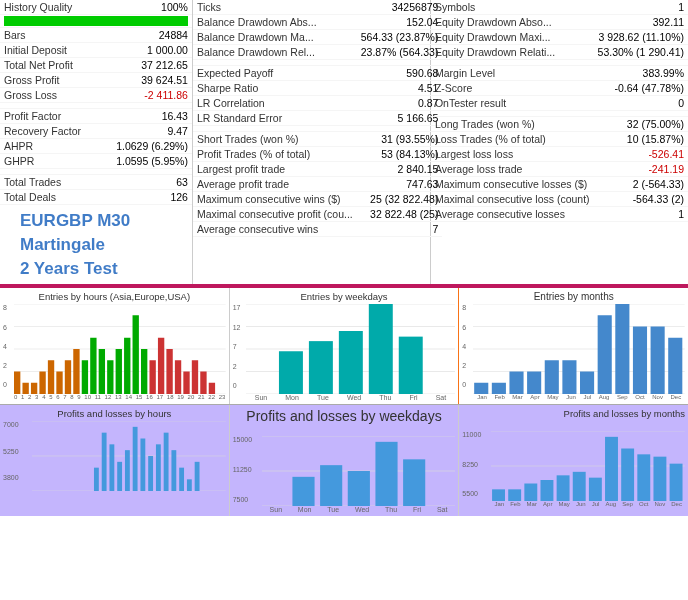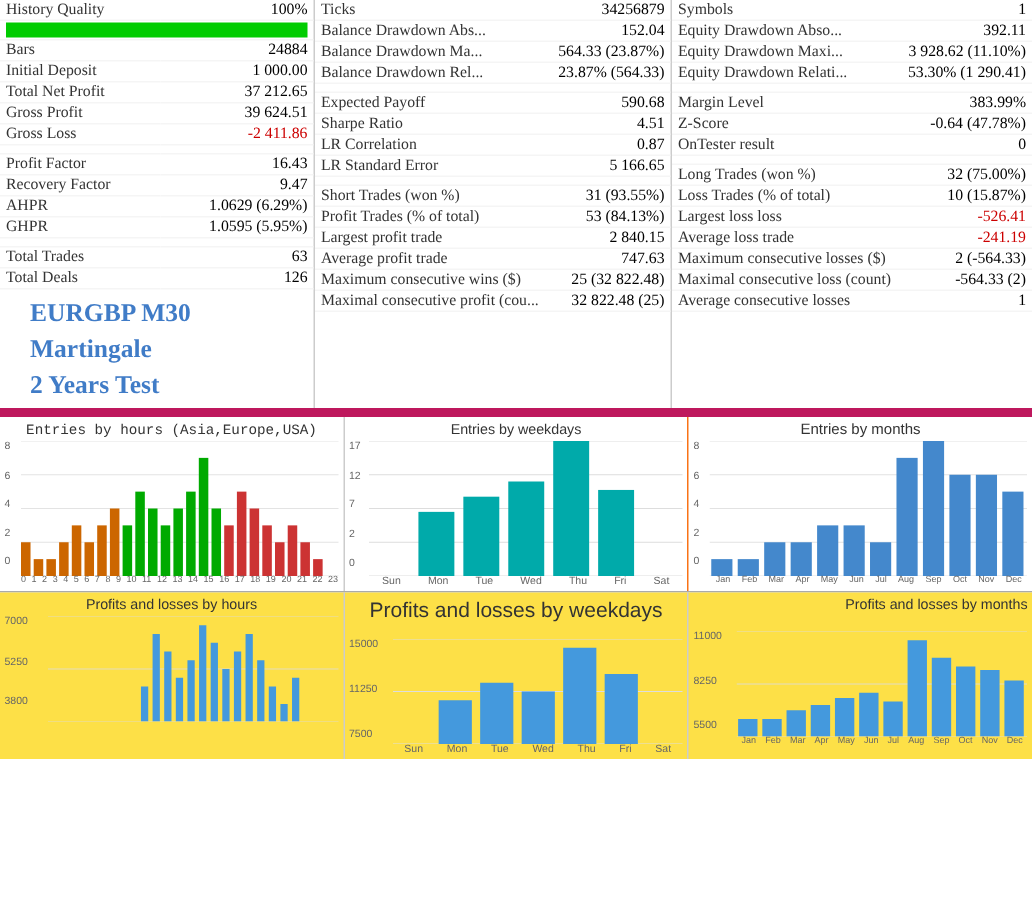--- a/index.html
+++ b/index.html
@@ -15,21 +15,21 @@
     .section-gap td { height: 6px; border: none; }
     
     
     svg { display: block; }
   </style>
 </head>
 <body>
 
 <div class="main-container">
 
-  <div style="display:flex; border-bottom: 6px solid #be185d; font-family: Liberation Serif, serif;">
+  <div style="display:flex; border-bottom: 4px solid #be185d;">
 
     <div style="width:210px; border-right:1px solid #ccc;">
       <table class="stats">
         <tbody>
             <tr>
           <td>History Quality</td>
           <td>100%</td>
         </tr>
         <tr>
           <td colspan="2" style="padding:1px 4px;">
@@ -156,20 +156,24 @@
           <td>747.63</td>
         </tr>
         <tr>
           <td>Maximum consecutive wins ($)</td>
           <td>25 (32 822.48)</td>
         </tr>
         <tr>
           <td>Maximal consecutive profit (cou...</td>
           <td>32 822.48 (25)</td>
         </tr>
+        <tr>
+          <td>Average consecutive wins</td>
+          <td>7</td>
+        </tr>
       </tbody>
         </table>
     </div>
 
     <div style="flex:1;">
       <table class="stats">
         <tbody>
             <tr>
           <td>Symbols</td>
           <td>1</td>
@@ -233,21 +237,21 @@
           <td>1</td>
         </tr>
       </tbody>
         </table>
     </div>
   </div>
 
   <div style="display:flex; border-bottom:1px solid #aaa; background:#fff;">
 
     <div style="flex:1; border-right:1px solid #ccc; padding:3px;">
-      <div style="font-size:9.5px; text-align:center; color:#333; margin-bottom:2px;font-family:Liberation Mono, monospace;">Entries by hours (Asia,Europe,USA)</div>
+      <div style="font-size:9.5px; text-align:center; color:#333; margin-bottom:2px;">Entries by hours (Asia,Europe,USA)</div>
       <div style="display:flex; position:relative;">
         <div style="width:10px; display:flex; flex-direction:column; justify-content:space-between; font-size:7px; color:#666; margin-right:1px; padding-bottom:12px;">
           <span>8</span>
           <span>6</span>
           <span>4</span>
           <span>2</span>
           <span>0</span>
         </div>
         <div style="flex:1;">
           <svg width="100%" height="90" viewBox="0 0 200 80" preserveAspectRatio="none">
@@ -397,21 +401,21 @@
               <span>Sep</span>
               <span>Oct</span>
               <span>Nov</span>
               <span>Dec</span>
           </div>
         </div>
       </div>
     </div>
   </div>
 
-  <div style="display:flex; background:#fde047;">
+  <div style="display:flex; background:#c4b5fd;">
 
     <div style="flex:1; border-right:1px solid #ccc; padding:3px;">
       <div style="font-size:9.5px; text-align:center; color:#333; margin-bottom:2px;">Profits and losses by hours</div>
       <div style="display:flex;">
         <div style="width:28px; display:flex; flex-direction:column; justify-content:space-between; font-size:7px; color:#666; margin-right:1px; padding-bottom:10px;">
           <span>7000</span>
           <span>5250</span>
           <span>3800</span>
         </div>
         <div style="flex:1;">

